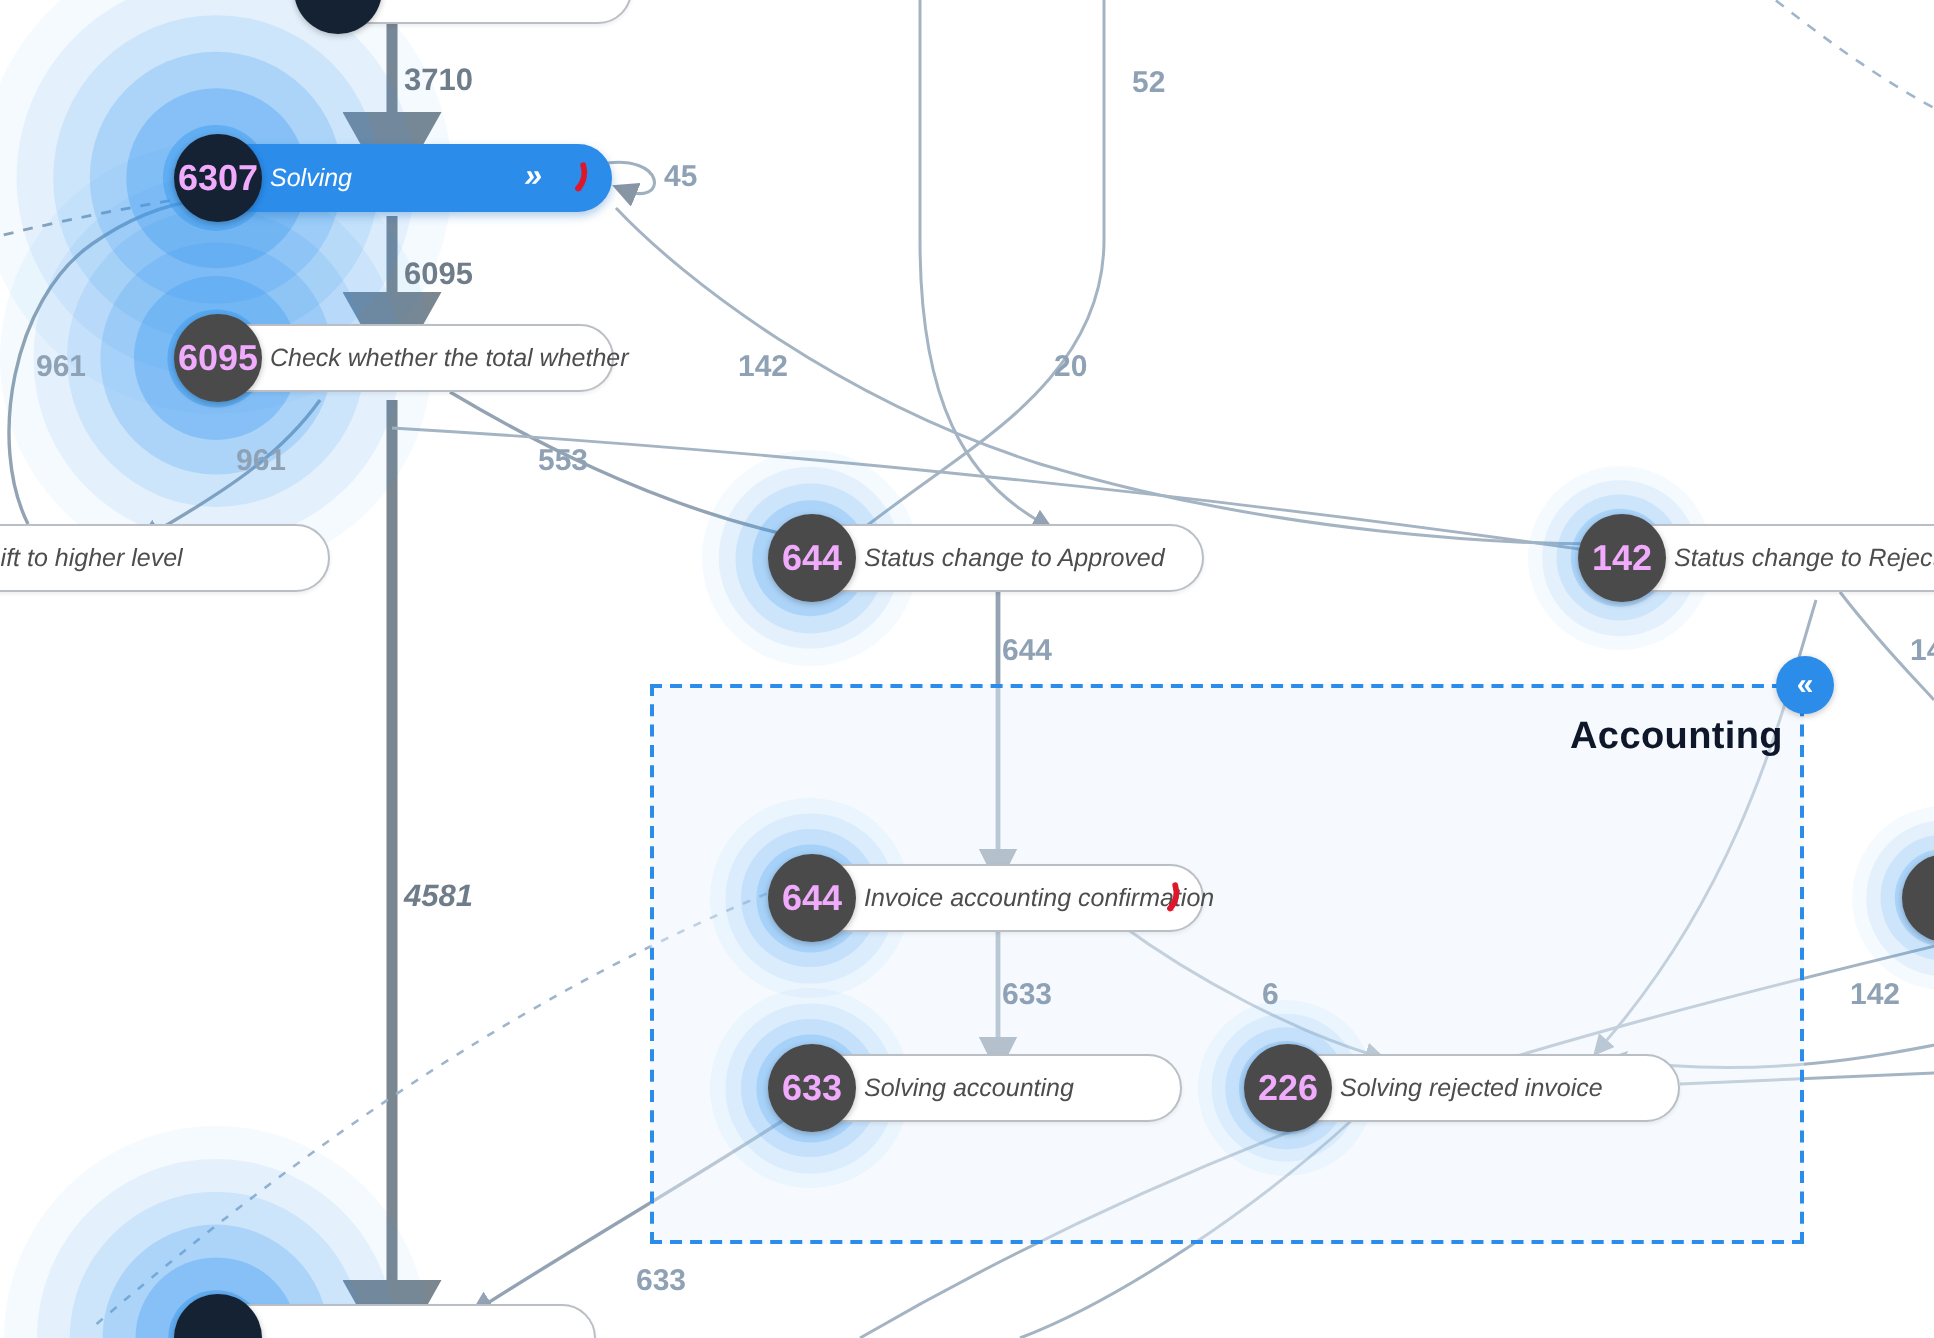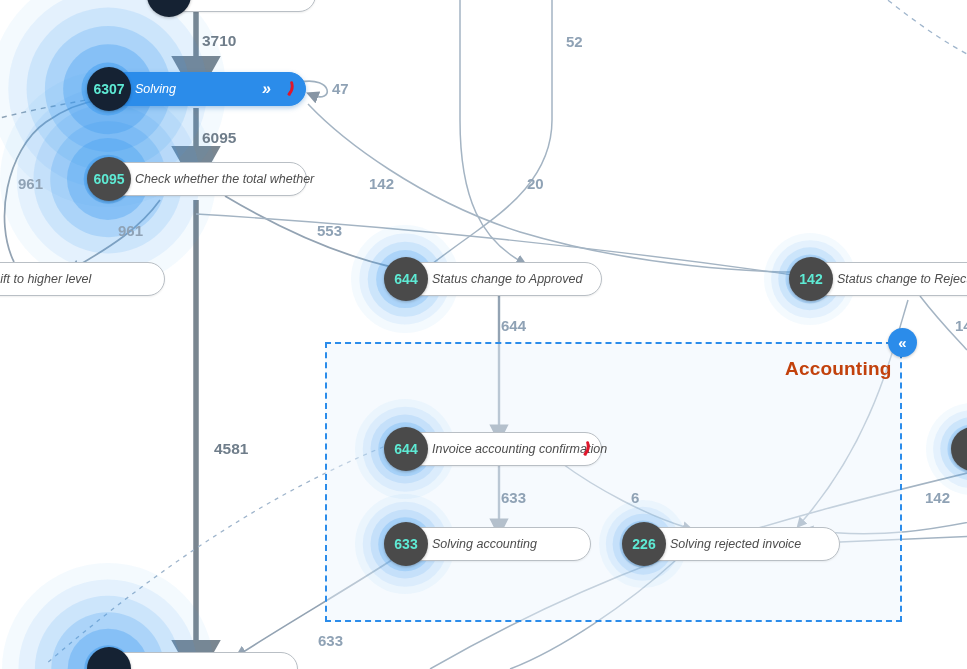--- a/index.html
+++ b/index.html
@@ -15,21 +15,21 @@
 
   
   .group-box{
     position:absolute;z-index:2;
     border:2px dashed #2b8cea;
     background:rgba(236,245,253,.45);
     box-sizing:border-box;
   }
   .group-label{
     position:absolute;z-index:4;
-    color:#c2410c;
+    color:#0f172a;
     font-size:19px;font-weight:700;
     letter-spacing:.2px;white-space:nowrap;
   }
   .group-collapse{
     position:absolute;z-index:5;
     width:29px;height:29px;border-radius:50%;
     background:#2b8cea;color:#fff;
     display:flex;align-items:center;justify-content:center;
     font-size:15px;line-height:1;font-weight:700;
     box-shadow:0 1px 3px rgba(0,0,0,.22);
@@ -52,23 +52,23 @@
     white-space:nowrap;
     box-shadow:0 1px 2px rgba(0,0,0,.07);
   }
   .pill.selected{
     background:#2b8cea;border-color:#2b8cea;color:#ffffff;
     box-shadow:0 2px 5px rgba(26,110,190,.35);
   }
   .badge{
     position:absolute;left:-2px;top:50%;transform:translateY(-50%);
     width:44px;height:44px;border-radius:50%;
-    background:#4a4a4a;color:#5eead4;
+    background:#4a4a4a;color:#f0abfc;
     display:flex;align-items:center;justify-content:center;
-    font-size:14px;font-weight:700;font-style:normal;
+    font-size:18px;font-weight:700;font-style:normal;
     box-shadow:0 1px 3px rgba(0,0,0,.25);
     z-index:2;
   }
   .badge.dark{background:#152233;}
   .pill-label{position:relative;z-index:1;}
 
   .rework-icon{
     position:absolute;right:10px;top:50%;transform:translateY(-50%);
     width:15px;height:17px;z-index:2;
   }
@@ -334,30 +334,30 @@
       <div class="node" style="left: 88px; top: 652px;">
         <div class="pill" style="width: 210px;">
           <span class="pill-label"></span>
           <div class="badge dark"></div>
         </div>
       </div>
     </div>
 
   <div id="elabel-root">
       <div class="elabel strong" style="left: 202px; top: 32px;">3710</div>
-      <div class="elabel" style="left: 332px; top: 80px;">47</div>
+      <div class="elabel" style="left: 332px; top: 80px;">45</div>
       <div class="elabel" style="left: 566px; top: 33px;">52</div>
       <div class="elabel strong" style="left: 202px; top: 129px;">6095</div>
       <div class="elabel" style="left: 18px; top: 175px;">961</div>
       <div class="elabel" style="left: 369px; top: 175px;">142</div>
       <div class="elabel" style="left: 527px; top: 175px;">20</div>
       <div class="elabel" style="left: 118px; top: 222px;">961</div>
-      <div class="elabel" style="left: 269px; top: 222px; margin-left: 48px;">553</div>
+      <div class="elabel" style="left: 269px; top: 222px;">553</div>
       <div class="elabel" style="left: 501px; top: 317px;">644</div>
       <div class="elabel" style="left: 955px; top: 317px;">14</div>
-      <div class="elabel strong" style="left: 214px; top: 440px;">4581</div>
+      <div class="elabel strong" style="left: 202px; top: 440px; font-style: italic;">4581</div>
       <div class="elabel" style="left: 501px; top: 489px;">633</div>
       <div class="elabel" style="left: 631px; top: 489px;">6</div>
       <div class="elabel" style="left: 925px; top: 489px;">142</div>
       <div class="elabel" style="left: 318px; top: 632px;">633</div>
     </div>
 
 </div>
 
 </body></html>

